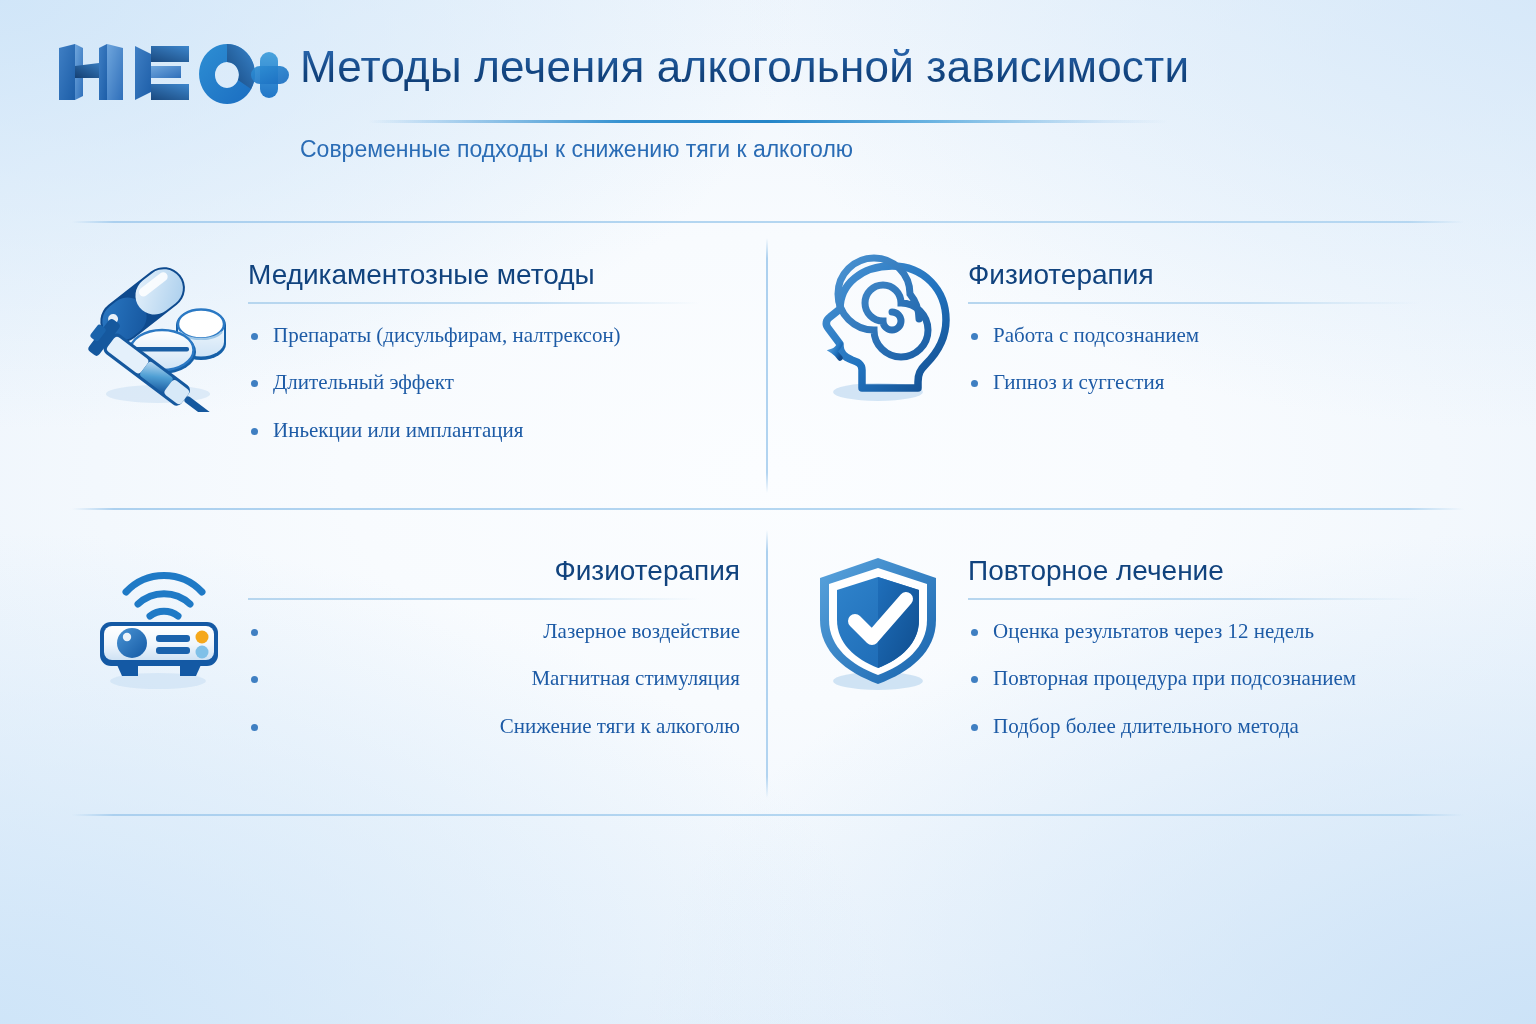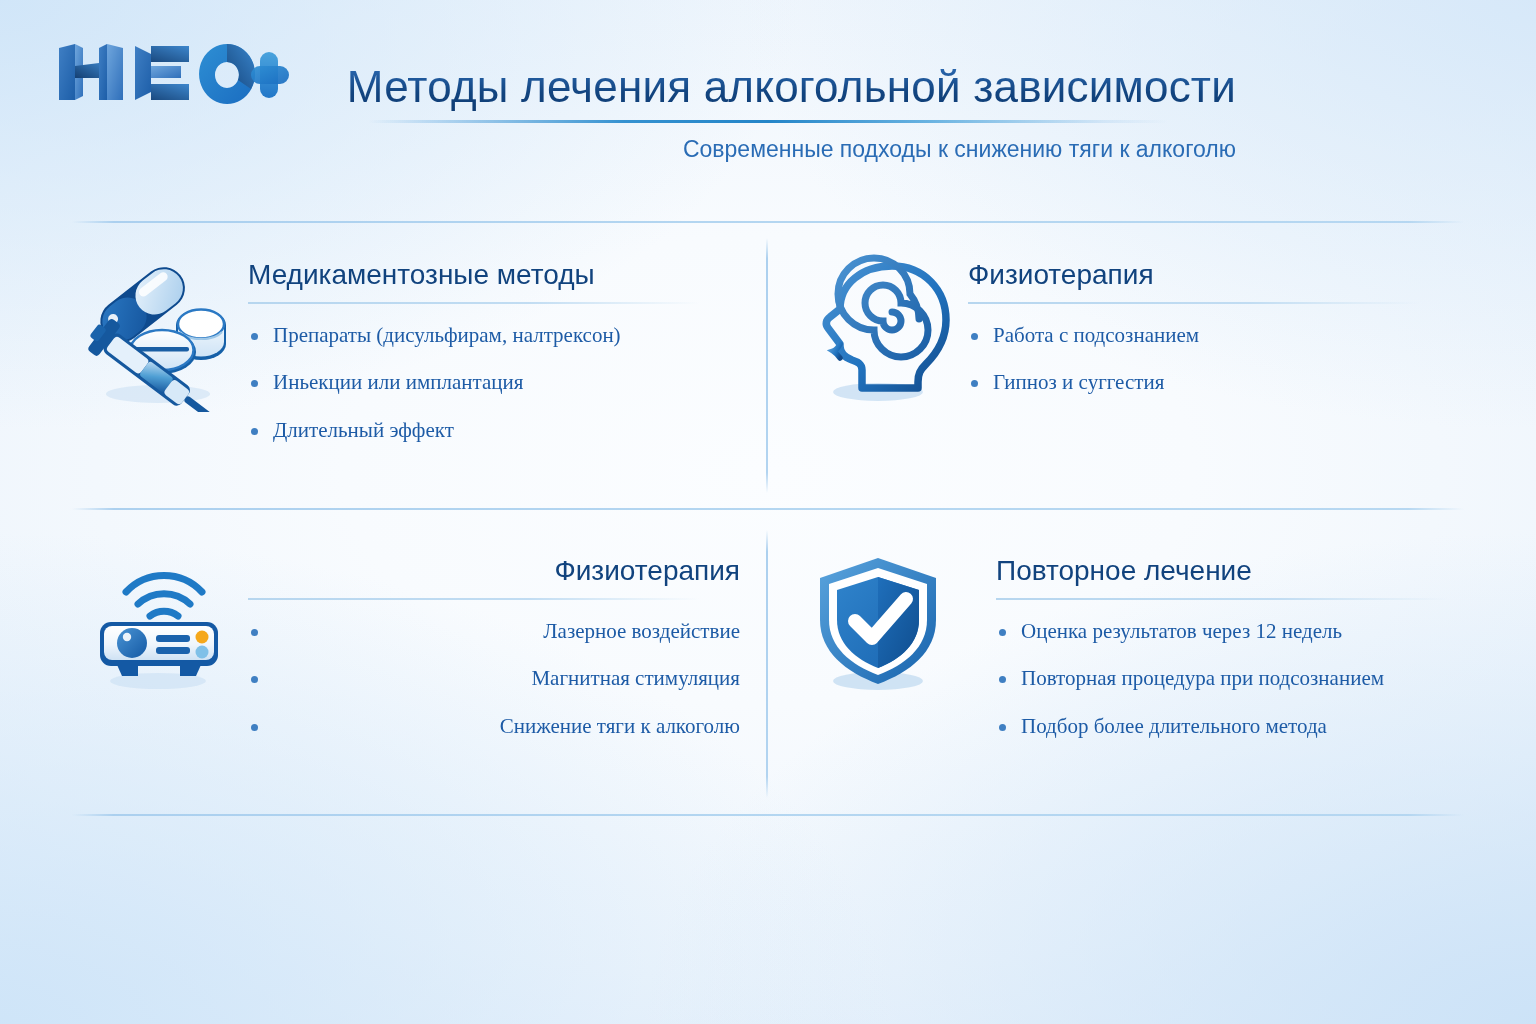--- a/index.html
+++ b/index.html
@@ -50,31 +50,30 @@
     width: 235px;
     height: 68px;
   }
   .logo svg { display:block; }
 
   .main-title {
     position: absolute;
     left: 300px;
     top: 42px;
     width: 936px;
-    text-align: right;
+    text-align: left;
     font-size: 44px;
     font-weight: 400;
     letter-spacing: .2px;
     color: #15509a;
     background: linear-gradient(180deg,#2f6fba 0%, #12447f 62%, #0f3c73 100%);
     -webkit-background-clip: text;
     background-clip: text;
     -webkit-text-fill-color: transparent;
     white-space: nowrap;
-    margin-top: 20px;
   }
   .title-rule {
     position: absolute;
     left: 368px;
     top: 120px;
     width: 800px;
     height: 3px;
     background: linear-gradient(90deg,
       rgba(120,180,230,0) 0%,
       rgba(96,168,224,.35) 8%,
@@ -83,21 +82,21 @@
       rgba(60,156,216,.75) 70%,
       rgba(120,180,230,.2) 92%,
       rgba(120,180,230,0) 100%);
     border-radius: 2px;
   }
   .subtitle {
     position: absolute;
     left: 300px;
     top: 136px;
     width: 936px;
-    text-align: right;
+    text-align: left;
     font-size: 23px;
     color: #2a6cb5;
     white-space: nowrap;
   }
 
   
   .rule-h {
     position: absolute;
     height: 2px;
     left: 72px;
@@ -128,21 +127,21 @@
 
   
   .card {
     position: absolute;
     display: flex;
     align-items: flex-start;
   }
   .card.c1 { left: 80px;  top: 252px; width: 660px; justify-content: flex-end; }
   .card.c2 { left: 800px; top: 252px; width: 660px; }
   .card.c3 { left: 80px;  top: 548px; width: 660px; text-align: right; }
-  .card.c4 { left: 800px; top: 548px; width: 660px; gap: 28px; }
+  .card.c4 { left: 800px; top: 548px; width: 660px; }
 
   .card-icon {
     flex: 0 0 auto;
     width: 160px;
     height: 160px;
     position: relative;
   }
   .card.c3 .card-icon,
   .card.c4 .card-icon { height: 150px; }
   .card-icon svg { display: block; }
@@ -313,22 +312,22 @@
           <rect x="0" y="112" width="10" height="16" rx="3" fill="#1a63ab"></rect>
           <rect x="114" y="116" width="34" height="7" rx="3" fill="#15589e"></rect>
         </g>
       </svg>
     </div>
     <div class="card-body">
       <div class="card-title">Медикаментозные методы</div>
       <div class="card-rule"></div>
       <ul class="bullets">
         <li><span class="dot"></span><span>Препараты (дисульфирам, налтрексон)</span></li>
+        <li><span class="dot"></span><span>Длительный эффект</span></li>
         <li><span class="dot"></span><span>Иньекции или имплантация</span></li>
-        <li><span class="dot"></span><span>Длительный эффект</span></li>
       </ul>
     </div>
   </div>
 
   <div class="card c2">
     <div class="card-icon">
       <svg width="160" height="160" viewBox="0 0 160 160" aria-hidden="true">
         <defs>
           <linearGradient id="headG" x1="0" y1="0" x2="1" y2="1">
             <stop offset="0" stop-color="#4a93d2"></stop>

